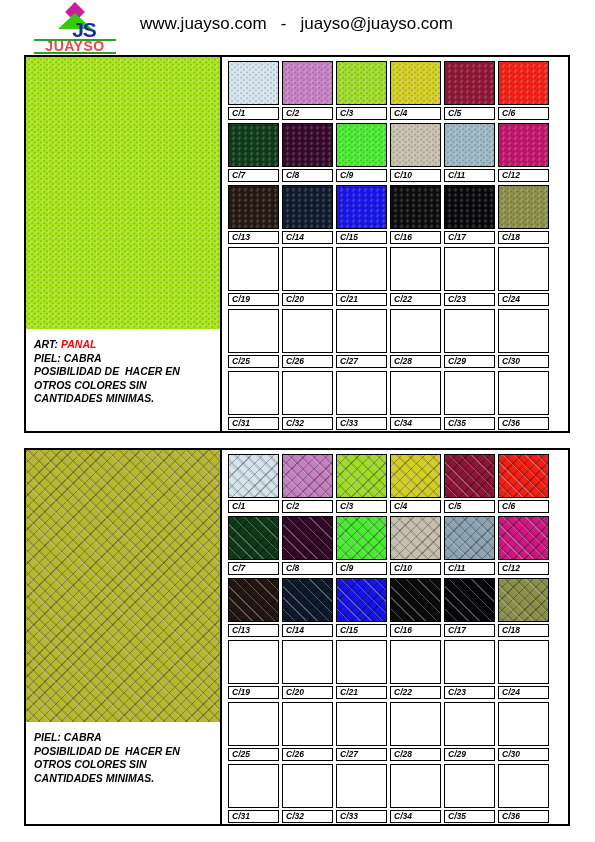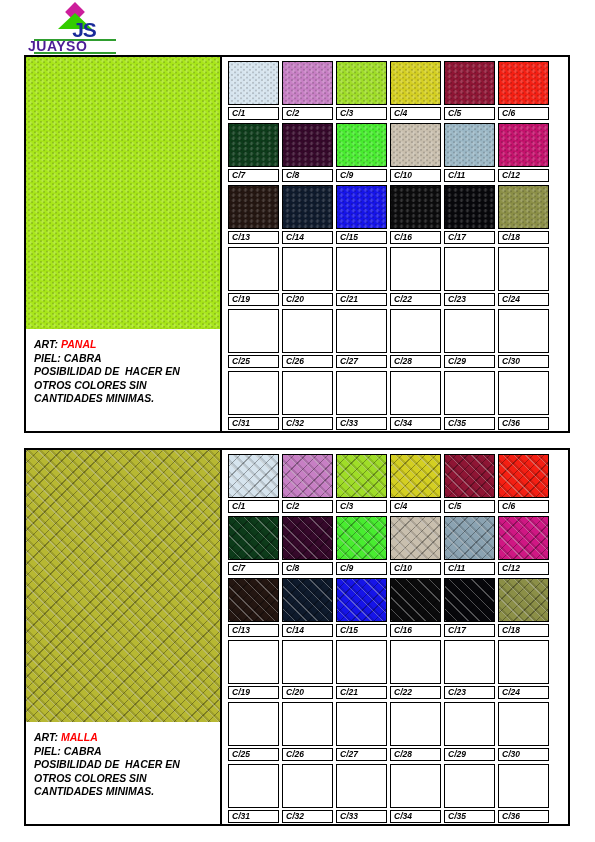--- a/index.html
+++ b/index.html
@@ -38,22 +38,23 @@
     letter-spacing:-1px;
     line-height:21px;
   }
   .logo-bar{
     position:absolute;left:6px;width:82px;height:2px;background:#2f9e2f;
   }
   .logo-bar.b1{top:34px;}
   .logo-bar.b2{top:47px;}
   .logo-word{
     position:absolute;left:0px;top:34px;width:94px;
-    font-family:"Liberation Sans", sans-serif;
-    font-weight:bold;font-size:14px;color:#4c1d95;
+    text-align:center;
+    font-family:"Liberation Sans", sans-serif;
+    font-weight:bold;font-size:14px;color:#ef4444;
     letter-spacing:0.5px;
     line-height:14px;
   }
   .header-contact{
     position:absolute;left:140px;top:14px;
     font-family:"Liberation Sans", sans-serif;
     font-size:17px;color:#000000;
     letter-spacing:0px;
     white-space:pre;
   }
@@ -134,20 +135,21 @@
 
 <div class="header">
   <div class="logo">
     <div class="logo-diamond"></div>
     <div class="logo-chevron"></div>
     <div class="logo-js">JS</div>
     <div class="logo-bar b1"></div>
     <div class="logo-word">JUAYSO</div>
     <div class="logo-bar b2"></div>
   </div>
+  <div class="header-contact">www.juayso.com   -   juayso@juayso.com</div>
 </div>
 
 <div id="panels-host">
     <div class="panel" id="panel-0">
       <div class="panel-inner">
         <div class="panel-left">
           <div class="swatch-big" style="background: radial-gradient(circle, rgba(0, 0, 0, 0.16) 1.1px, transparent 1.4px) 0px 0px / 6px 5.2px, radial-gradient(circle, rgba(0, 0, 0, 0.16) 1.1px, transparent 1.4px) 3px 2.6px / 6px 5.2px, radial-gradient(circle, rgba(255, 255, 255, 0.18) 1.4px, transparent 1.7px) 1.5px 1.3px / 6px 5.2px, rgb(168, 230, 26);"></div>
           <div class="panel-info">
             <div class="info-line"><span>ART: </span><span class="art-value">PANAL</span></div>
             <div class="info-line">PIEL: CABRA</div>
@@ -254,21 +256,20 @@
             <div class="cell-label">C/36</div>
           </div>
         </div>
       </div>
     </div>
     <div class="panel" id="panel-1">
       <div class="panel-inner">
         <div class="panel-left">
           <div class="swatch-big" style="background: repeating-linear-gradient(45deg, rgba(255, 255, 255, 0.3) 0px, rgba(255, 255, 255, 0.3) 1px, transparent 1px, transparent 8px), repeating-linear-gradient(-45deg, rgba(0, 0, 0, 0.32) 0px, rgba(0, 0, 0, 0.32) 1px, transparent 1px, transparent 8px), repeating-linear-gradient(45deg, rgba(0, 0, 0, 0.14) 0px, rgba(0, 0, 0, 0.14) 3px, transparent 3px, transparent 8px), rgb(183, 184, 50);"></div>
           <div class="panel-info">
-            <div class="info-line"><span>ART: </span><span class="art-value">MALLA</span></div>
             <div class="info-line">PIEL: CABRA</div>
             <div class="info-line">POSIBILIDAD DE  HACER EN</div>
             <div class="info-line">OTROS COLORES SIN</div>
             <div class="info-line">CANTIDADES MINIMAS.</div>
           </div>
         </div>
         <div class="panel-right">
           <div class="grid-row swatches">
             <div class="cell-swatch" style="background: repeating-linear-gradient(45deg, rgba(255, 255, 255, 0.3) 0px, rgba(255, 255, 255, 0.3) 1px, transparent 1px, transparent 8px), repeating-linear-gradient(-45deg, rgba(0, 0, 0, 0.32) 0px, rgba(0, 0, 0, 0.32) 1px, transparent 1px, transparent 8px), repeating-linear-gradient(45deg, rgba(0, 0, 0, 0.14) 0px, rgba(0, 0, 0, 0.14) 3px, transparent 3px, transparent 8px), rgb(214, 228, 238);"></div>
             <div class="cell-swatch" style="background: repeating-linear-gradient(45deg, rgba(255, 255, 255, 0.3) 0px, rgba(255, 255, 255, 0.3) 1px, transparent 1px, transparent 8px), repeating-linear-gradient(-45deg, rgba(0, 0, 0, 0.32) 0px, rgba(0, 0, 0, 0.32) 1px, transparent 1px, transparent 8px), repeating-linear-gradient(45deg, rgba(0, 0, 0, 0.14) 0px, rgba(0, 0, 0, 0.14) 3px, transparent 3px, transparent 8px), rgb(199, 127, 196);"></div>

